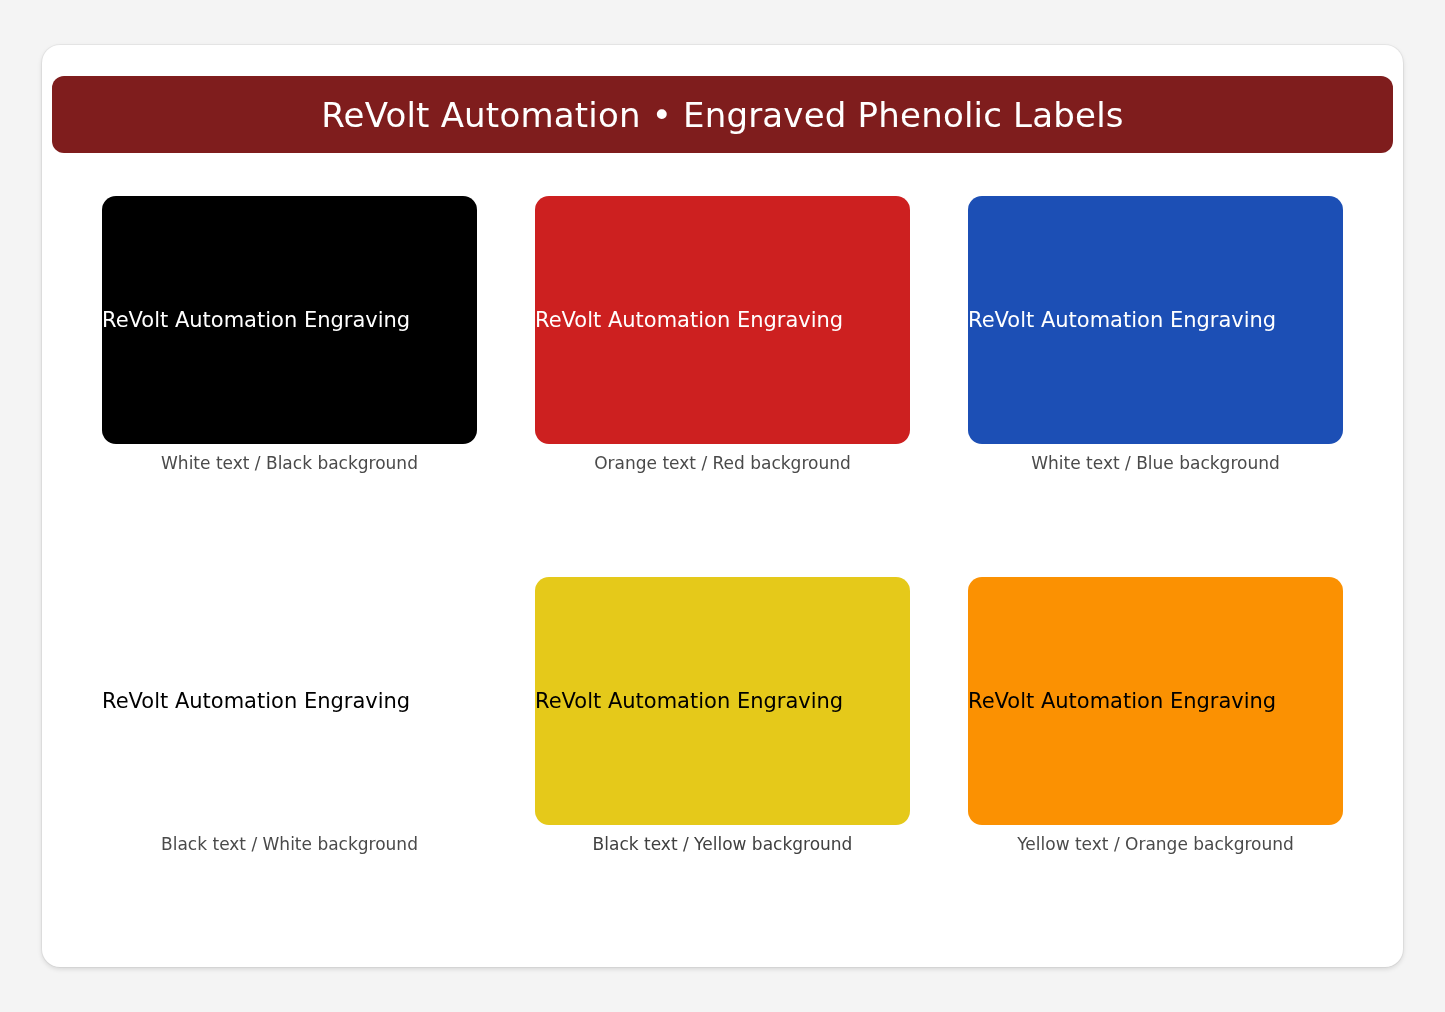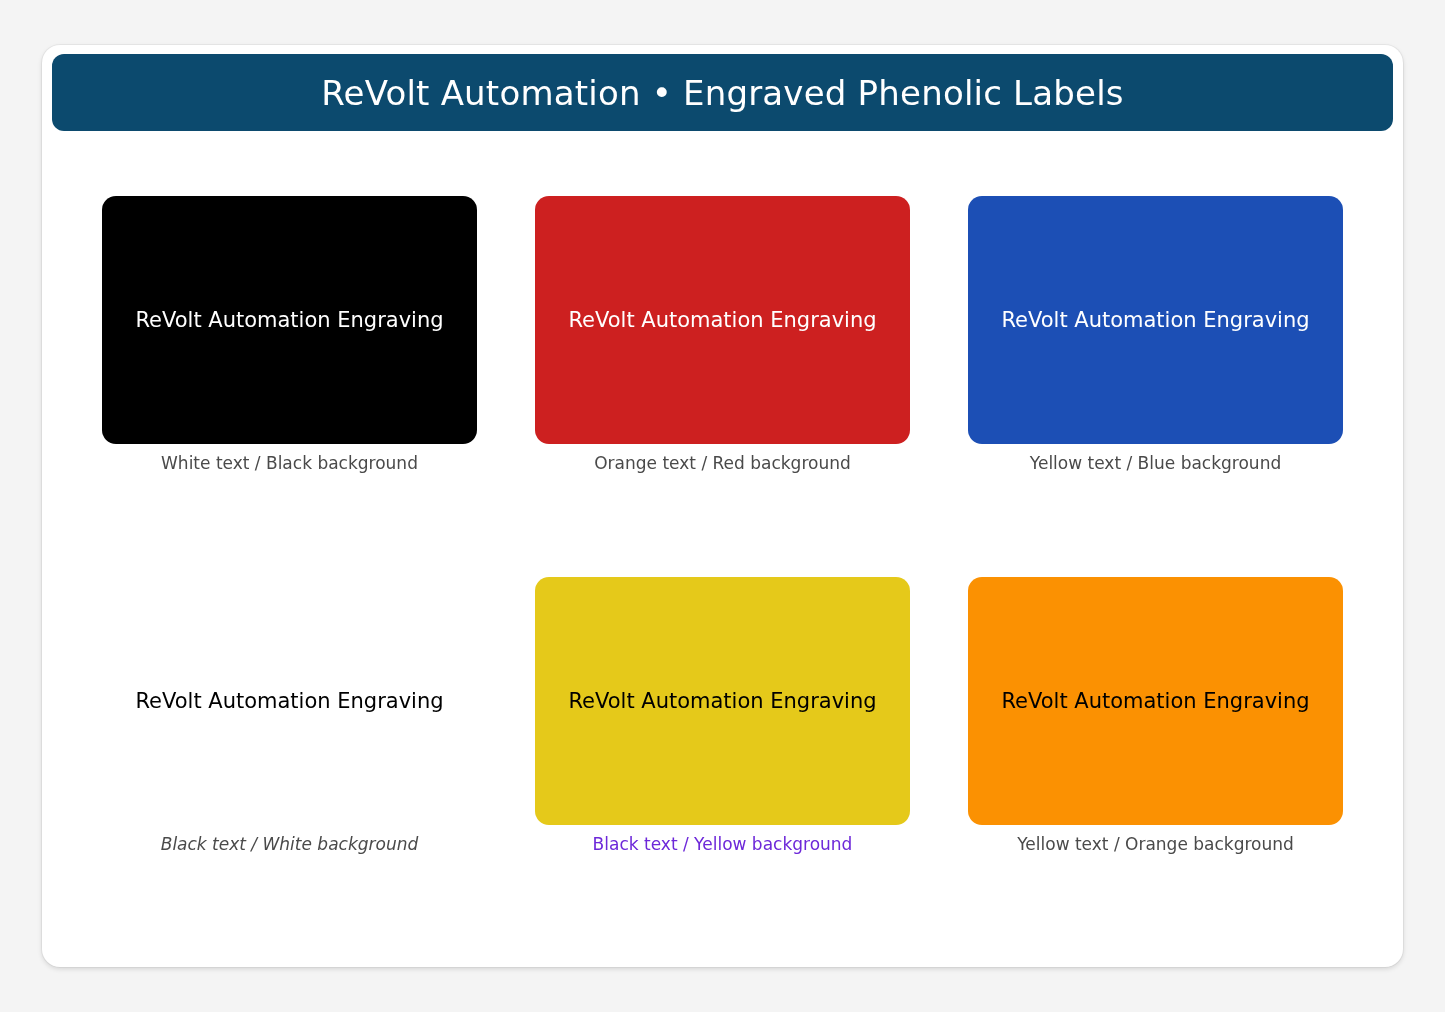--- a/index.html
+++ b/index.html
@@ -67,21 +67,20 @@
     flex-direction: column;
     align-items: center;
   }
   .swatch-plate {
     width: 375px;
     height: 248px;
     border-radius: 14px;
     box-sizing: border-box;
     display: flex;
     align-items: center;
-    justify-content: center;
     overflow: hidden;
   }
   .swatch-text {
     font-size: 21px;
     font-weight: 400;
     line-height: 1;
     white-space: nowrap;
     text-align: center;
   }
   .swatch-caption {
@@ -91,21 +90,21 @@
     line-height: 1;
     white-space: nowrap;
     text-align: center;
   }
 </style>
 </head>
 <body style="background: rgb(244, 244, 244);">
 
 <div id="panel" style="background: rgb(255, 255, 255);">
 
-  <div id="header-bar" style="background: #0c4a6e;">
+  <div id="header-bar" style="background: #7f1d1d; margin-top: 22px;">
     <div id="header-title" style="color: rgb(255, 255, 255);">ReVolt Automation • Engraved Phenolic Labels</div>
   </div>
 
   <div id="swatch-grid">
 
     <div class="swatch-cell">
       <div class="swatch-plate" style="background: rgb(0, 0, 0);">
         <span class="swatch-text" style="color: rgb(255, 255, 255);">ReVolt Automation Engraving</span>
       </div>
       <div class="swatch-caption" style="color: rgb(74, 74, 74);">White text / Black background</div>
@@ -115,35 +114,35 @@
       <div class="swatch-plate" style="background: rgb(205, 32, 32);">
         <span class="swatch-text" style="color: rgb(255, 255, 255);">ReVolt Automation Engraving</span>
       </div>
       <div class="swatch-caption" style="color: rgb(74, 74, 74);">Orange text / Red background</div>
     </div>
 
     <div class="swatch-cell">
       <div class="swatch-plate" style="background: rgb(28, 79, 181);">
         <span class="swatch-text" style="color: rgb(255, 255, 255);">ReVolt Automation Engraving</span>
       </div>
-      <div class="swatch-caption" style="color: rgb(74, 74, 74);">Yellow text / Blue background</div>
+      <div class="swatch-caption" style="color: rgb(74, 74, 74);">White text / Blue background</div>
     </div>
 
     <div class="swatch-cell">
       <div class="swatch-plate" style="background: rgb(255, 255, 255);">
         <span class="swatch-text" style="color: rgb(0, 0, 0);">ReVolt Automation Engraving</span>
       </div>
-      <div class="swatch-caption" style="color: rgb(74, 74, 74); font-style: italic;">Black text / White background</div>
+      <div class="swatch-caption" style="color: rgb(74, 74, 74);">Black text / White background</div>
     </div>
 
     <div class="swatch-cell">
       <div class="swatch-plate" style="background: rgb(229, 201, 26);">
         <span class="swatch-text" style="color: rgb(0, 0, 0);">ReVolt Automation Engraving</span>
       </div>
-      <div class="swatch-caption" style="color: #6d28d9;">Black text / Yellow background</div>
+      <div class="swatch-caption" style="color: #404040;">Black text / Yellow background</div>
     </div>
 
     <div class="swatch-cell">
       <div class="swatch-plate" style="background: rgb(251, 145, 2);">
         <span class="swatch-text" style="color: rgb(0, 0, 0);">ReVolt Automation Engraving</span>
       </div>
       <div class="swatch-caption" style="color: rgb(74, 74, 74);">Yellow text / Orange background</div>
     </div>
 
   </div>

